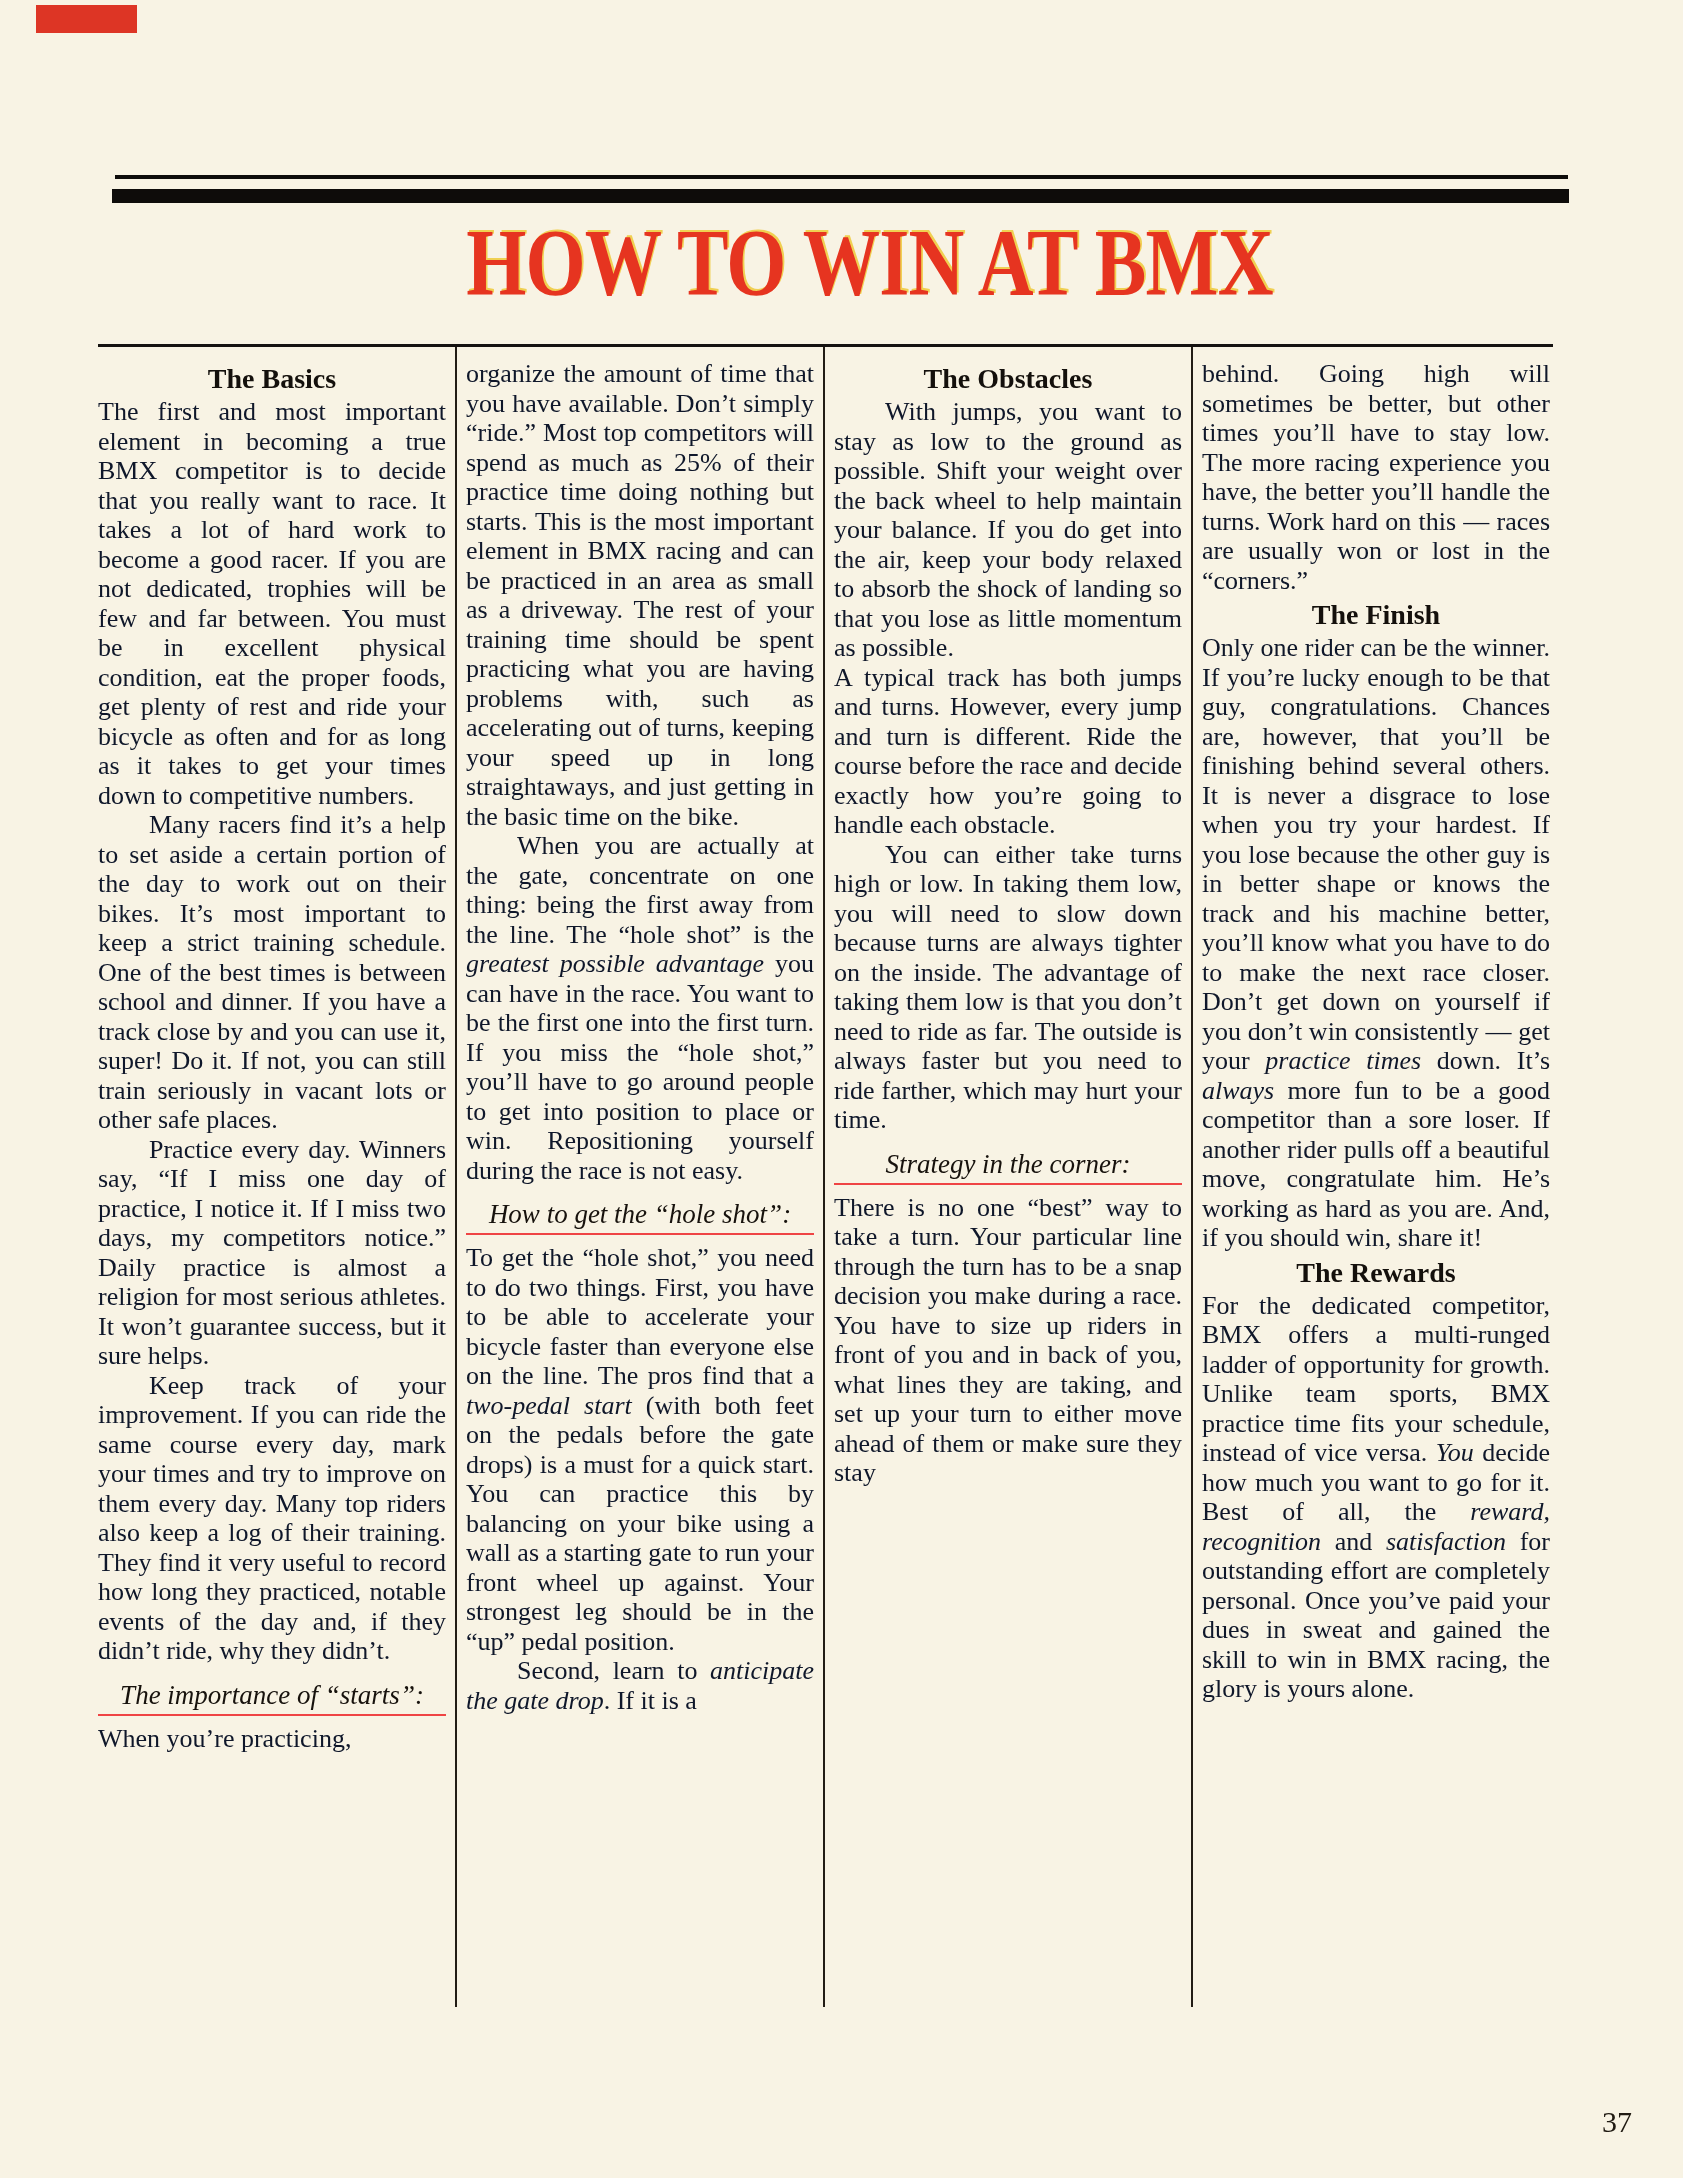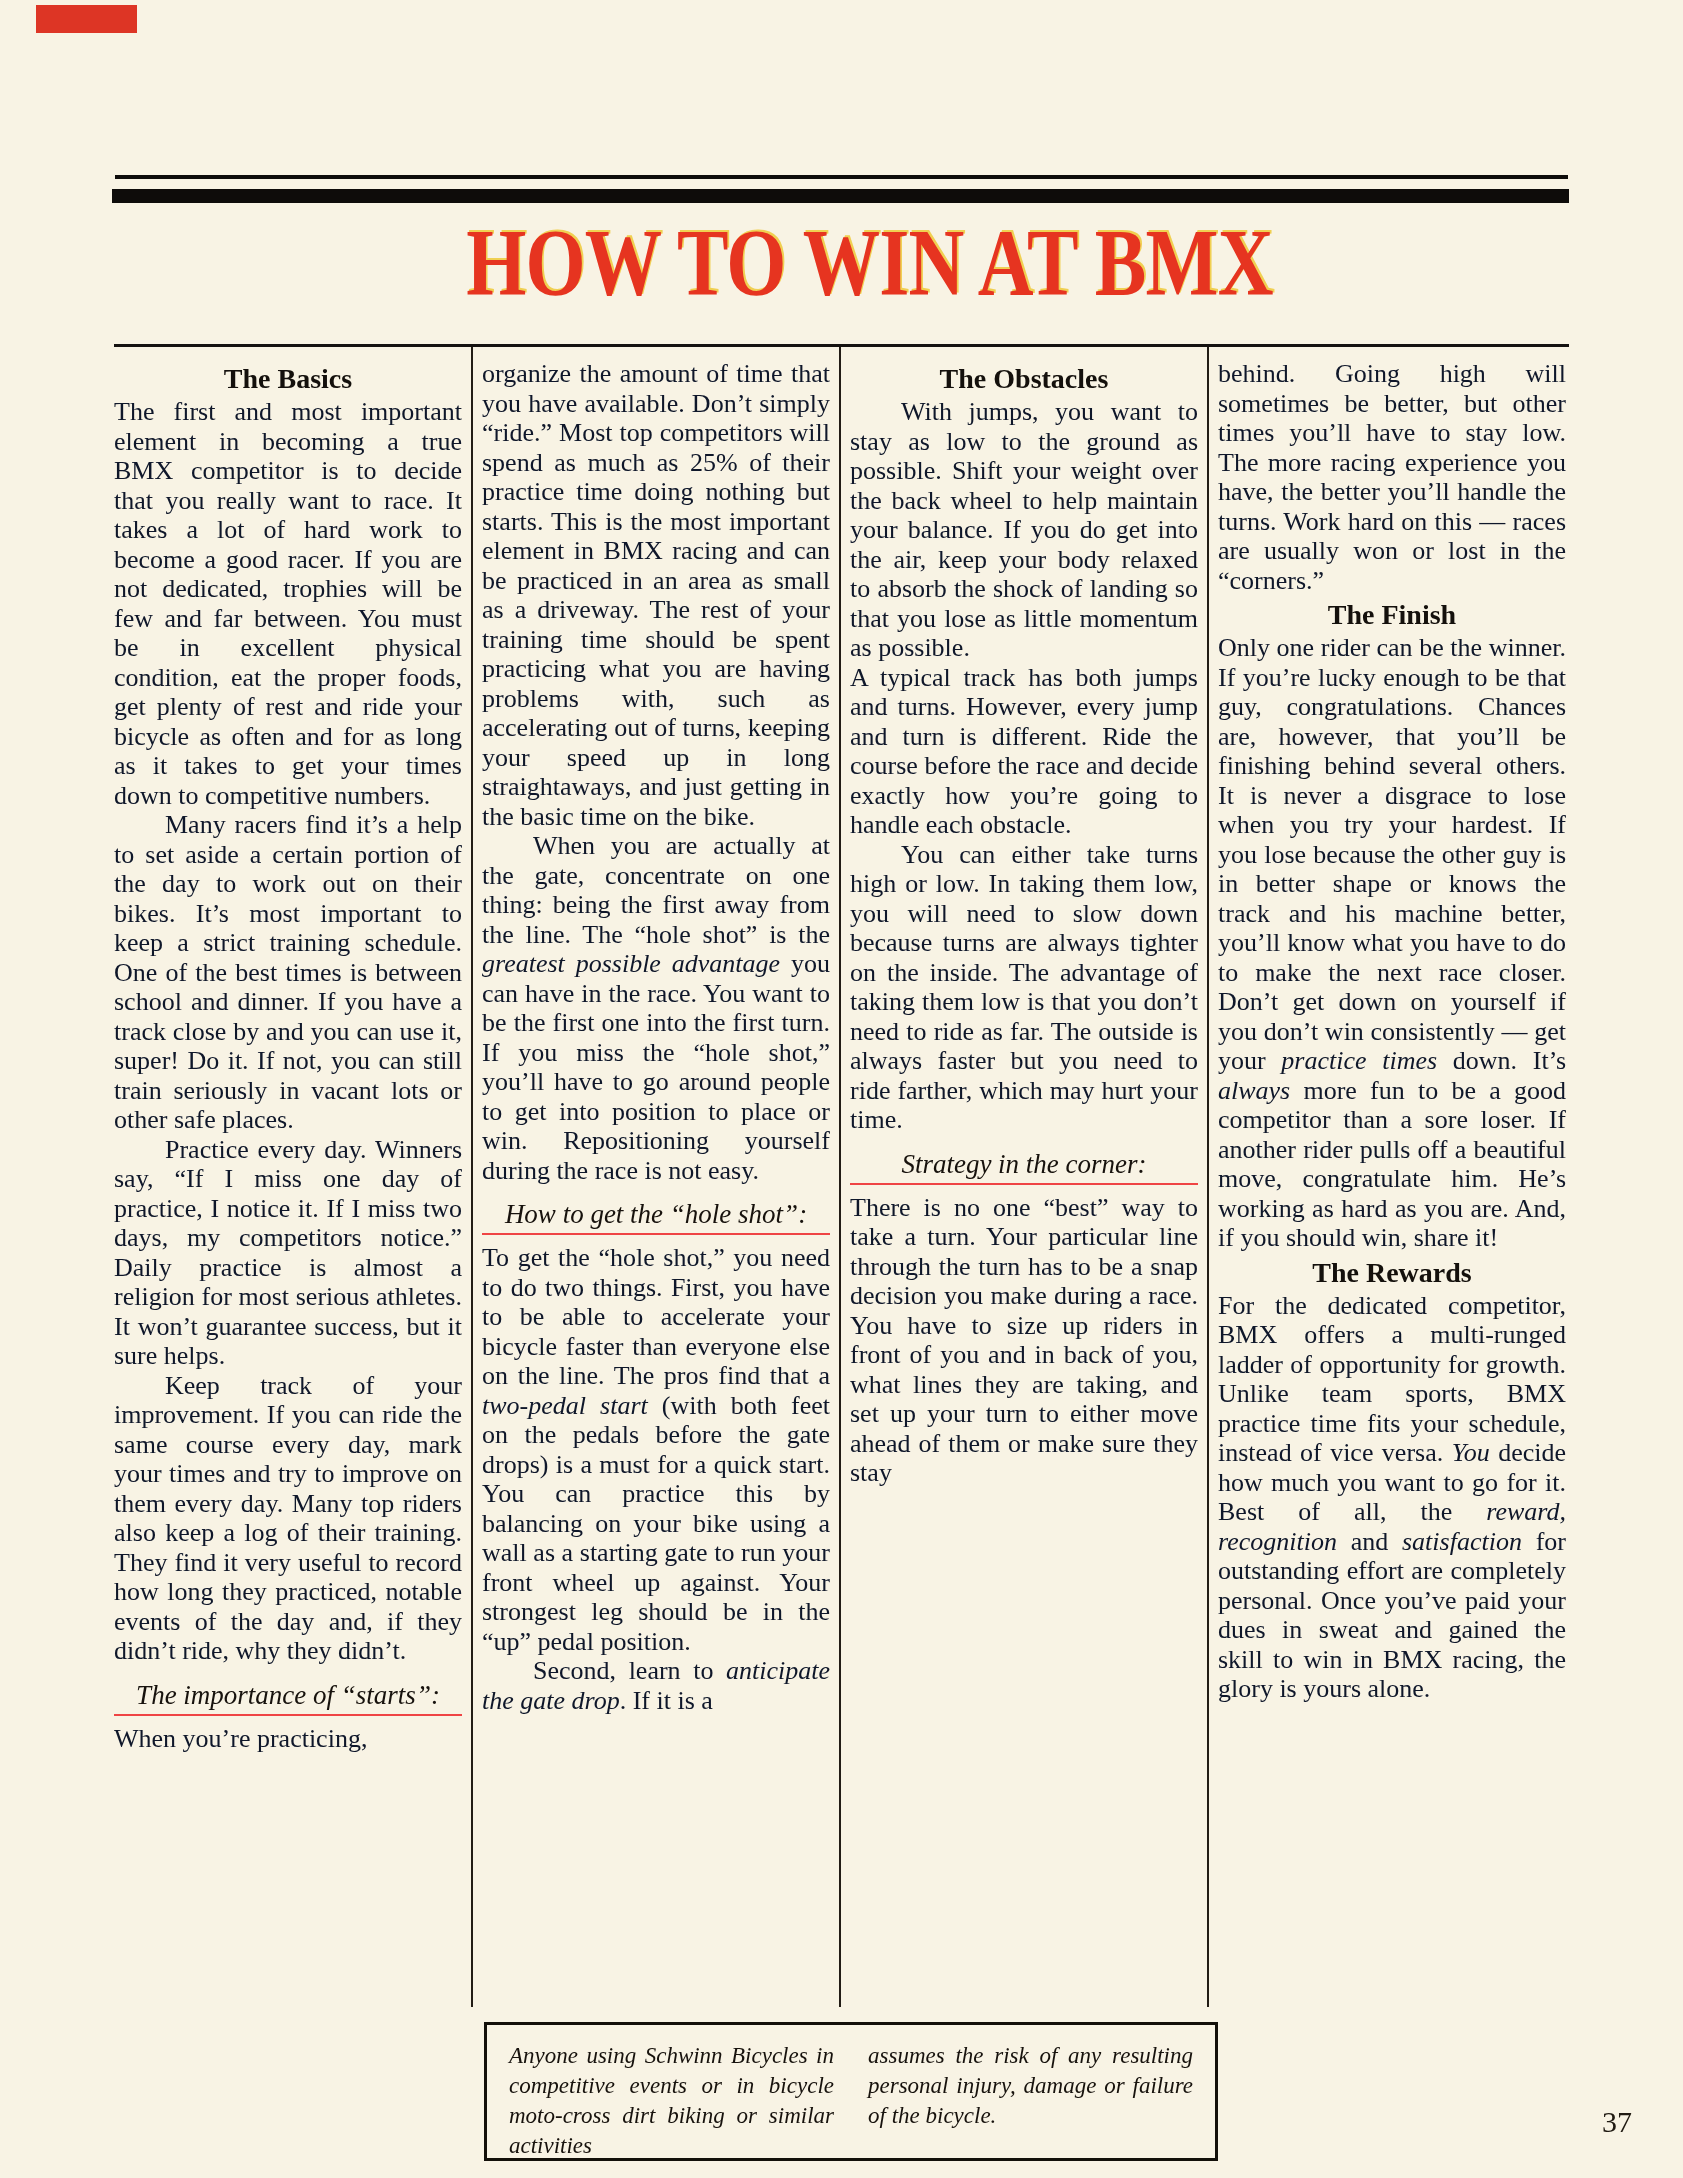--- a/index.html
+++ b/index.html
@@ -15,21 +15,21 @@
   .masthead h1{
     margin:0;display:inline-block;
     font-family:"Liberation Serif", serif;font-weight:700;
     font-size:91px;line-height:91px;letter-spacing:-1px;
     color:#e63420;
     transform:scaleX(.85) scaleY(1.04);transform-origin:center top;
     text-shadow:2px -2px 0 rgba(238,201,56,.85);
     white-space:nowrap;
   }
 
-  .cols{position:absolute;left:114px;top:344px;width:1455px;height:1663px;
+  .cols{position:absolute;left:98px;top:344px;width:1455px;height:1663px;
         border-top:3px solid #151210;display:flex;box-sizing:border-box;}
   .col{flex:0 0 348px;width:348px;padding-top:12px;overflow:hidden;box-sizing:border-box;}
   .gut{flex:0 0 20px;position:relative;}
   .gut::before{content:"";position:absolute;left:9px;top:0;bottom:0;width:2px;background:#221c15;}
 
   .p{margin:0;font-size:26px;line-height:29.5px;text-align:justify;
      text-justify:inter-word;hyphens:auto;-webkit-hyphens:auto;color:#0f172a;}
   .ind{text-indent:51px;}
   .it{font-style:italic;}
   .h{margin:4px 0 2px;font-size:28px;line-height:32px;font-weight:700;text-align:center;color:#14100c;}
@@ -95,21 +95,17 @@
     <div class="col">
       <p class="p">behind. Going high will sometimes be better, but other times you’ll have to stay low. The more racing experience you have, the better you’ll handle the turns. Work hard on this — races are usually won or lost in the “corners.”</p>
       <div class="h">The Finish</div>
       <p class="p"><span>Only one rider can be the winner. If you’re lucky enough to be that guy, congratulations. Chances are, however, that you’ll be finishing behind several others. It is never a disgrace to lose when you try your hardest. If you lose because the other guy is in better shape or knows the track and his machine better, you’ll know what you have to do to make the next race closer. Don’t get down on yourself if you don’t win consistently — get your </span><span class="it">practice times</span><span> down. It’s </span><span class="it">always</span><span> more fun to be a good competitor than a sore loser. If another rider pulls off a beautiful move, congratulate him. He’s working as hard as you are. And, if you should win, share it!</span></p>
       <div class="h">The Rewards</div>
       <p class="p"><span>For the dedicated competitor, BMX offers a multi-runged ladder of opportunity for growth. Unlike team sports, BMX practice time fits your schedule, instead of vice versa. </span><span class="it">You</span><span> decide how much you want to go for it. Best of all, the </span><span class="it">reward, recognition</span><span> and </span><span class="it">satisfaction</span><span> for outstanding effort are completely personal. Once you’ve paid your dues in sweat and gained the skill to win in BMX racing, the glory is yours alone.</span></p>
     </div>
 
   </div>
 
-  <div class="disclaimer">
-    <div class="dcol">Anyone using Schwinn Bicycles in competitive events or in bicycle moto-cross dirt biking or similar activities</div>
-    <div class="dcol">assumes the risk of any resulting personal injury, damage or failure of the bicycle.</div>
-  </div>
 
   <div class="pageno">37</div>
 
 </div>
 
 
 </body></html>

